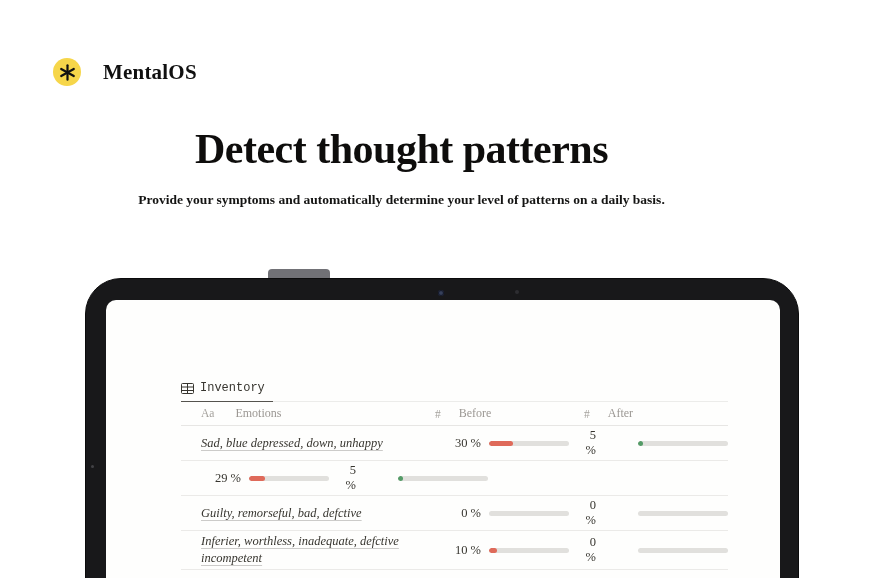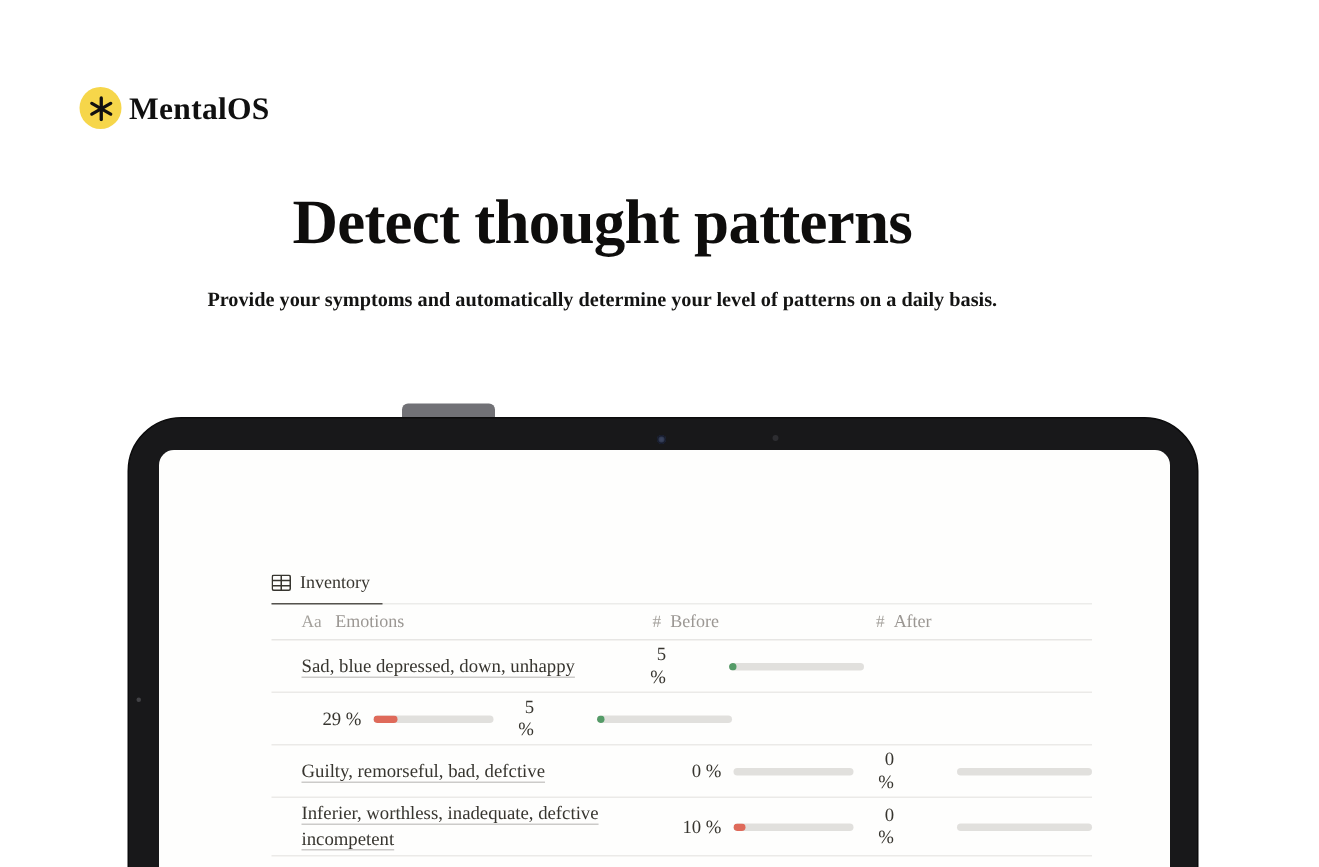--- a/index.html
+++ b/index.html
@@ -1,21 +1,21 @@
 <!DOCTYPE html>
 <html><head>
 <meta charset="utf-8">
 <style>
   * { margin:0; padding:0; box-sizing:border-box; }
   html,body { width:879px; height:578px; overflow:hidden; background:#ffffff;
               font-family:"Liberation Serif","DejaVu Serif",serif; }
   .page { position:relative; width:879px; height:578px; background:#ffffff; }
 
   
-  .site-header { position:absolute; left:53px; top:58px; display:flex; align-items:center; gap:5px; }
+  .site-header { position:absolute; left:53px; top:58px; display:flex; align-items:center; gap:22px; }
   .logo-mark { width:28px; height:28px; border-radius:50%; background:#f6d64a;
                display:flex; align-items:center; justify-content:center; }
   .logo-text { font-size:21px; font-weight:700; color:#101010; letter-spacing:0.2px; }
 
   
   .hero { position:absolute; left:0; top:126px; width:803px; text-align:center; }
   .hero h1 { font-size:42px; font-weight:700; color:#0e0d0c; letter-spacing:-0.5px; line-height:46px; }
   .hero p  { margin-top:20px; font-size:13.5px; font-weight:700; color:#141413; }
 
   
@@ -32,35 +32,35 @@
   .screen { position:absolute; left:20px; top:21px; width:674px; height:379px;
             background:#fefefd; border-radius:10px 10px 0 0; overflow:hidden; }
 
   
   .screen-content { position:absolute; left:75px; top:65px; width:547px; color:#37352f; }
   .notion-title { font-size:18px; font-weight:700; color:#37352f; letter-spacing:0.1px; }
 
   .tabbar { margin-top:13px; border-bottom:1px solid #ececea; display:flex; }
   .tab { display:inline-flex; align-items:center; gap:6px; padding:3px 8px 6px 0;
          font-size:12px; color:#37352f; margin-bottom:-1px; border-bottom:1.5px solid #55534e;
-         cursor:pointer; }
+         cursor:pointer;font-family:Liberation Mono, monospace; }
   .tab .tab-icon { display:flex; color:#37352f; }
 
   .table { width:547px; font-size:12.5px; }
   .thead { display:flex; height:24px; align-items:center; color:#9b9793;
            border-bottom:1px solid #e7e6e4; font-size:12px; }
-  .th-icon { margin-right:6px; color:#a5a29d; font-size:11.5px; }
+  .th-icon { margin-right:18px; color:#a5a29d; font-size:11.5px; }
   .col-emotions { width:240px; padding-left:20px; }
   .col-before   { width:152px; padding-left:14px; display:flex; align-items:center; }
   .col-after    { width:155px; padding-left:11px; display:flex; align-items:center; }
 
   .trow { display:flex; align-items:center; min-height:25px; border-bottom:1px solid #ebeae8;
           padding:2px 0; }
   .emotion { text-decoration:underline; text-decoration-color:rgba(55,53,47,0.25);
-             text-underline-offset:3px; line-height:17px; display:inline-block; }
+             text-underline-offset:3px; line-height:17px; display:inline-block;font-style:italic; }
   .pct { display:inline-block; text-align:right; color:#37352f; }
   .col-before .pct { width:46px; }
   .col-after  .pct { width:12px; }
   .bar-track { display:inline-block; height:5px; border-radius:3px; background:#e1e0dd;
                overflow:hidden; position:relative; }
   .col-before .bar-track { width:80px; margin-left:8px; }
   .col-after  .bar-track { width:90px; margin-left:auto; }
   .bar-fill { display:block; height:5px; border-radius:3px; width:0; }
 </style>
 </head>
@@ -127,20 +127,26 @@
             <div class="col-after">
               <span class="th-icon">#</span>
               <span>After</span>
             </div>
           </div>
 
           <div class="trow">
             <div class="col-emotions">
               <span class="emotion">Sad, blue depressed, down, unhappy</span>
             </div>
+            <div class="col-before">
+              <span class="pct">30 %</span>
+              <span class="bar-track">
+                  <span class="bar-fill" style="width: 30%; min-width: 5px; background: rgb(223, 106, 90);"></span>
+                </span>
+            </div>
             <div class="col-after">
               <span class="pct">5 %</span>
               <span class="bar-track">
                   <span class="bar-fill" style="width: 5%; min-width: 5px; background: rgb(84, 155, 103);"></span>
                 </span>
             </div>
           </div>
 
           <div class="trow">
             <div class="col-before">

